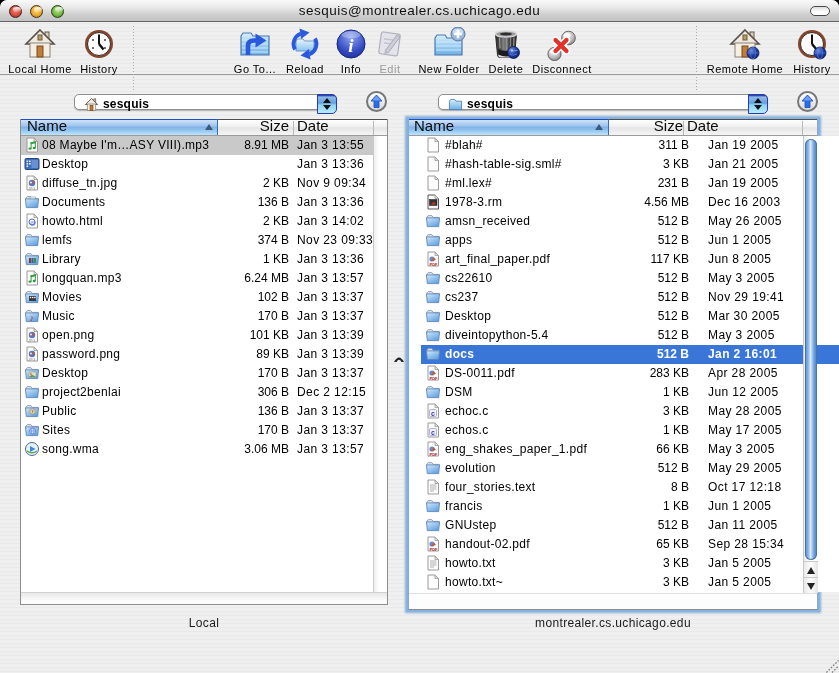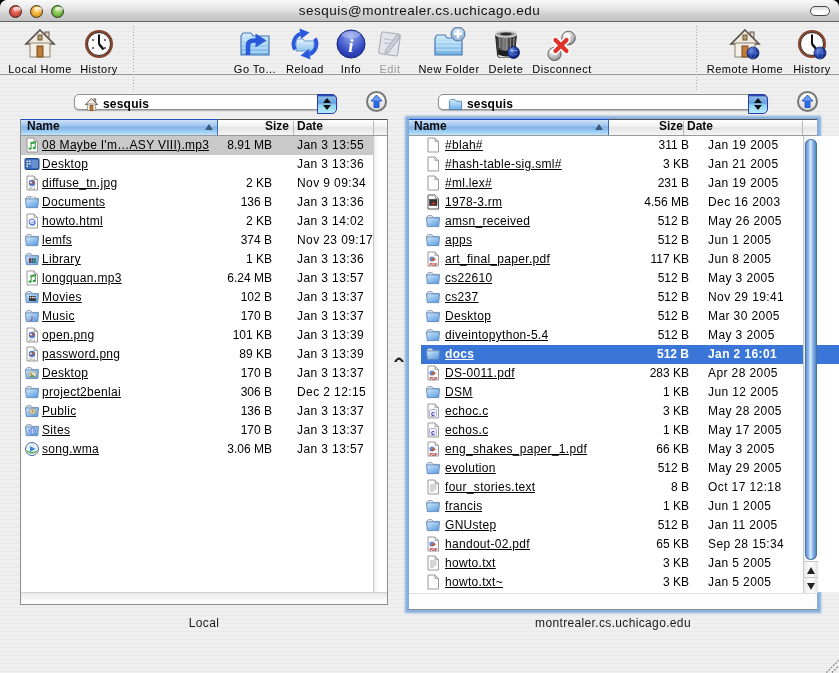--- a/index.html
+++ b/index.html
@@ -55,40 +55,40 @@
   border:2px solid #777; box-shadow:inset 0 1px 2px rgba(255,255,255,.9); }
 
 .pane { position:absolute; top:119px; background:#fff; border:1px solid #8e8e8e; border-top:0; }
 #lpane { left:20px; width:368px; height:486px; }
 #rpane { left:408px; width:410px; height:491px; border-color:#84abd6;
   border-bottom-color:#8e8e8e;
   box-shadow:0 0 2px 3px rgba(122,168,218,.9); }
 .phead { position:absolute; left:0; top:0; width:100%; height:17px;
   background:linear-gradient(180deg,#4f4f4f 0,#4f4f4f 1px,#fdfdfd 1px,#f2f2f2 45%,#e5e5e5 55%,#f5f5f5 100%);
   border-bottom:1px solid #9a9a9a; }
-.hcell { position:absolute; top:0; height:14px; font-size:12px; font-weight:700;
+.hcell { position:absolute; top:0; height:14px; font-size:15px; font-weight:400;
   line-height:14px; color:#0a0a0a; }
 .hblue { position:absolute; top:0; height:16px;
   background:linear-gradient(180deg,#1e4fc4 0,#1e4fc4 1px,#cfe3f8 1px,#9cc2ee 45%,#7fb0e6 50%,#9ccdf2 78%,#c0e4fa 100%);
   border-right:1px solid #3a6aba; }
 .hsep { position:absolute; top:2px; width:1px; height:14px; background:#b8b8b8; }
 .sortar { position:absolute; top:5px; width:0; height:0;
   border-left:4.5px solid transparent; border-right:4.5px solid transparent;
   border-bottom:6px solid #3d5a7a; }
 .list { position:absolute; overflow:hidden; background:#fff; }
 .row { position:absolute; left:0; width:100%; height:19px; font-size:12px;
   line-height:19px; color:#000; white-space:nowrap; }
 .row .ic { position:absolute; top:1px; }
 .row .ic svg { display:block; }
-.row .nm { position:absolute; overflow:hidden;text-decoration:underline; }
+.row .nm { position:absolute; overflow:hidden; }
 .row .sz { position:absolute; text-align:right; }
 .row .dt { position:absolute; }
 .row .nm { letter-spacing:.3px; } .row .dt { letter-spacing:.4px; }
 #llist .ic { left:3px; } #llist .nm { left:21px; max-width:174px; }
-#llist .sz { left:113px; width:138px; } #llist .dt { left:276px; }
+#llist .sz { left:130px; width:138px; } #llist .dt { left:276px; }
 #rlist .ic { left:4px; } #rlist .nm { left:24px; max-width:172px; }
 #rlist .sz { left:130px; width:138px; } #rlist .dt { left:278px;margin-left:9px; }
 .row.sel { background:#c9c9c9; }
 .row.bsel { background:#3a76d7; color:#fff; font-weight:700; }
 .vtrack { position:absolute; top:17px; right:0; width:14px; bottom:0;
   border-left:1px solid #c9c9c9; background:linear-gradient(90deg,#eee,#fff 40%); }
 .hstrip { position:absolute; left:0; right:0; bottom:0; height:12px;
   background:linear-gradient(180deg,#e8e8e8,#fbfbfb 70%);
   border-top:1px solid #d0d0d0; }
 
@@ -420,21 +420,21 @@
           </div>
 <div class="row" style="top:95px">
             <span class="ic">
               <svg width="16" height="16" viewBox="0 0 16 16">
                 <path d="M1.8 4.2 L3.2 2.6 H6.8 L8.3 4.4 H14.2 V7 H1.8 Z" fill="#dde6ee" stroke="#8a9ab0" stroke-width=".9"></path>
                 <path d="M1.5 4.9 H14.5 L13.7 13.6 H2.3 Z" fill="url(#fdiag)" stroke="#5f87b8" stroke-width=".9"></path>
               </svg>
             </span>
             <span class="nm">lemfs</span>
             <span class="sz">374 B</span>
-            <span class="dt">Nov 23 09:17</span>
+            <span class="dt">Nov 23 09:33</span>
           </div>
 <div class="row" style="top:114px">
             <span class="ic">
               <svg width="16" height="16" viewBox="0 0 16 16">
                 <path d="M1.8 4.2 L3.2 2.6 H6.8 L8.3 4.4 H14.2 V7 H1.8 Z" fill="#dde6ee" stroke="#8a9ab0" stroke-width=".9"></path>
                 <path d="M1.5 4.9 H14.5 L13.7 13.6 H2.3 Z" fill="url(#fdiag)" stroke="#5f87b8" stroke-width=".9"></path>
                 <rect x="5" y="7" width="2" height="5" fill="#8a3a3a"></rect>
                 <rect x="7.5" y="7" width="2" height="5" fill="#3a5a8a"></rect>
                 <rect x="10" y="7" width="2" height="5" fill="#3a8a5a"></rect>
               </svg>

